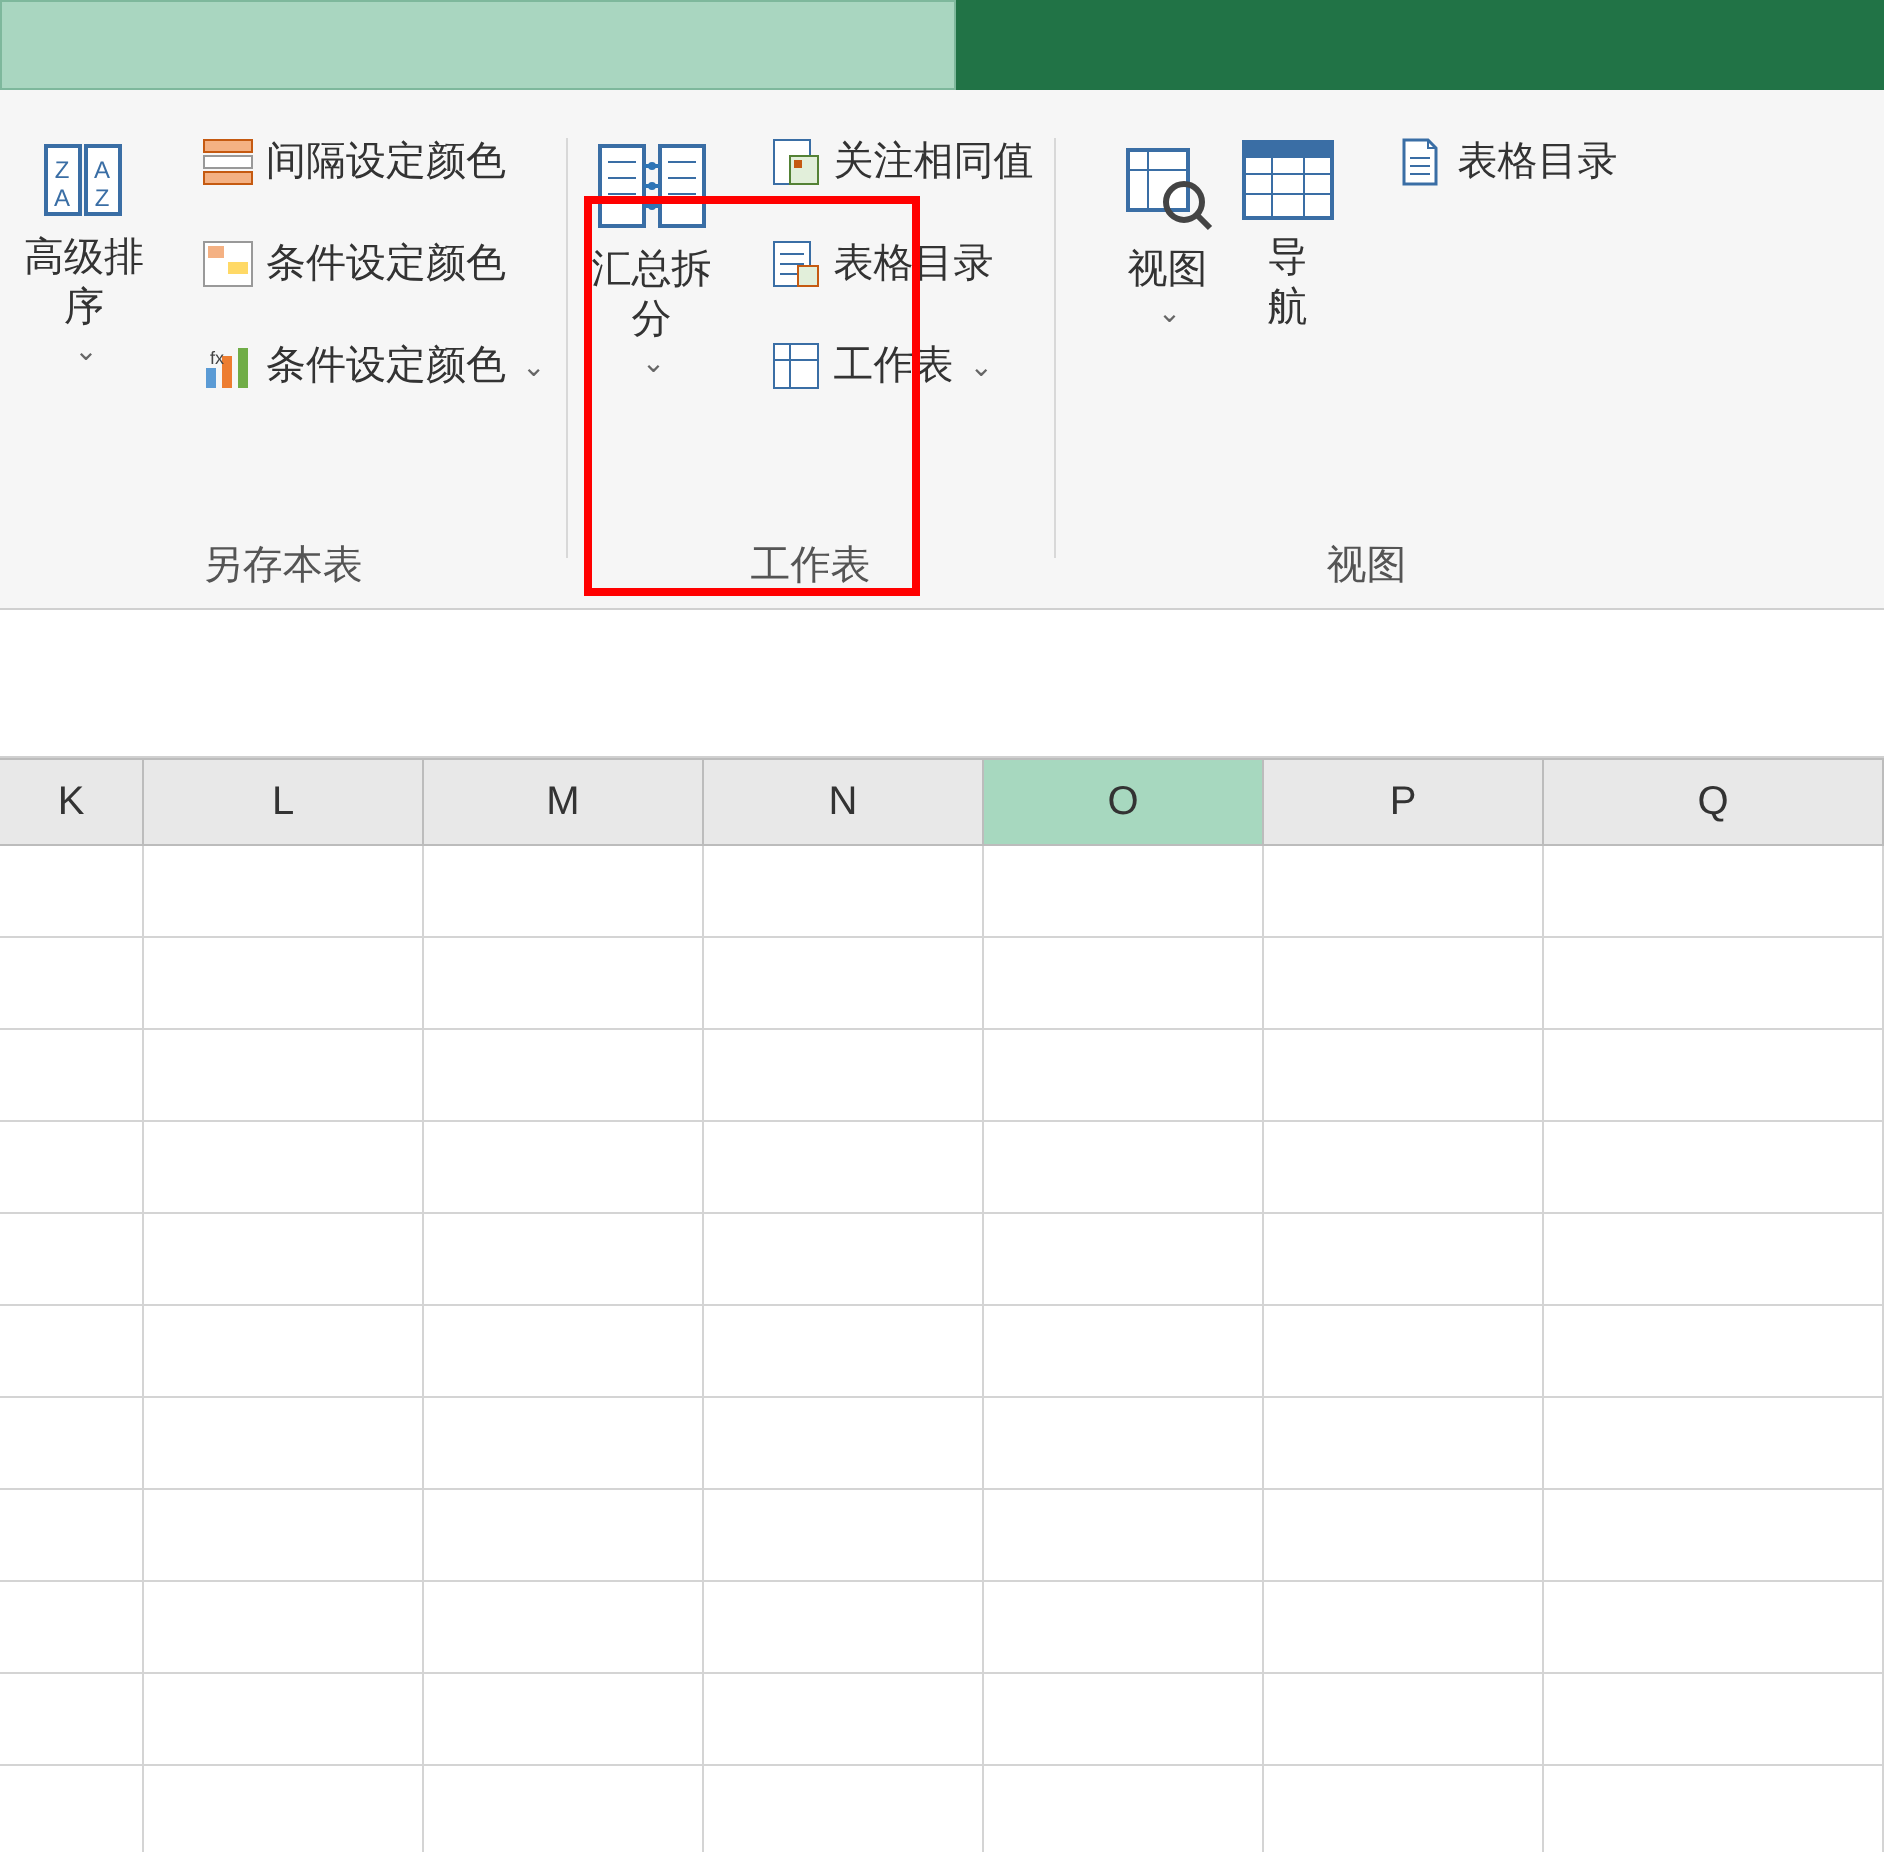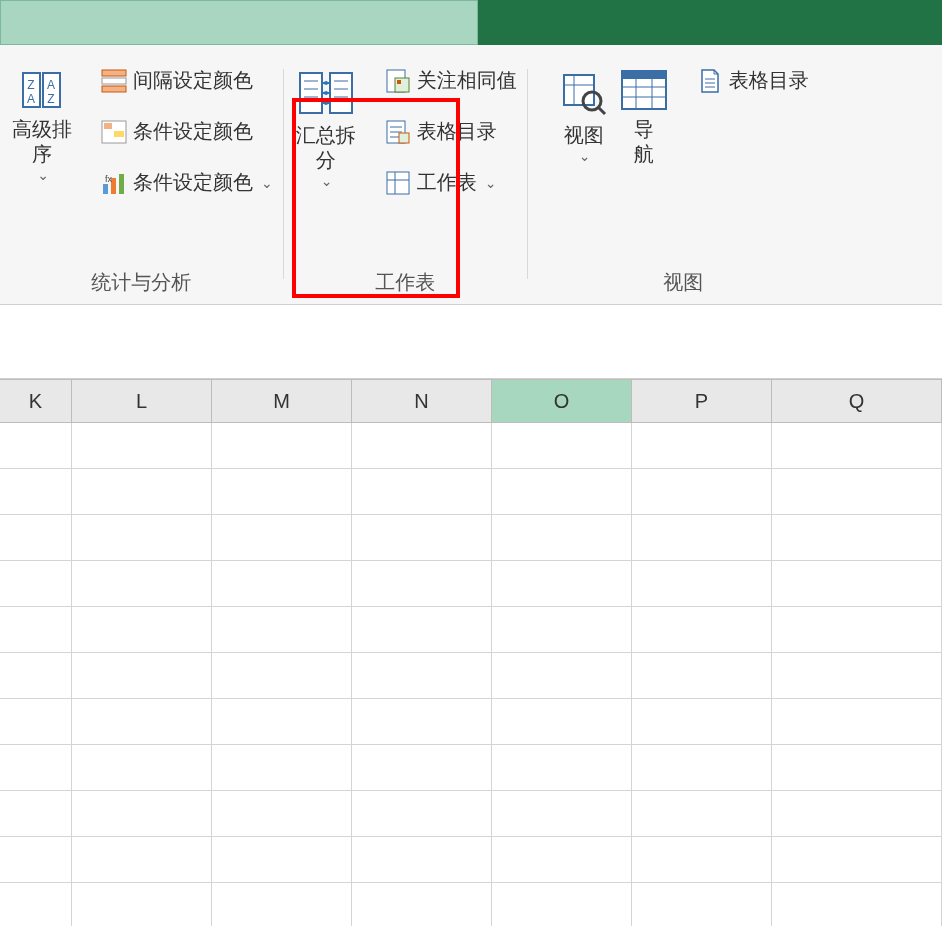--- a/index.html
+++ b/index.html
@@ -206,21 +206,21 @@
                 <rect x="10" y="8" width="5" height="16" fill="#ed7d31"></rect>
                 <rect x="18" y="4" width="5" height="20" fill="#70ad47"></rect>
                 <text x="4" y="12" font-size="9" fill="#444">fx</text>
               </svg>
           </span>
           <span>条件设定颜色</span>
           <span class="chev">⌄</span>
         </div>
       </div>
     </div>
-    <div class="group-label">统计与分析</div>
+    <div class="group-label">另存本表</div>
   </div>
 
   <div class="vsep"></div>
 
   <div class="ribbon-group">
     <div class="group-body">
       <div class="big-btn">
         <span class="ic" style="width:56px;height:48px;">
           <svg viewBox="0 0 56 48">
               <rect x="2" y="4" width="22" height="40" fill="#fff" stroke="#3a6ea5" stroke-width="2"></rect>

